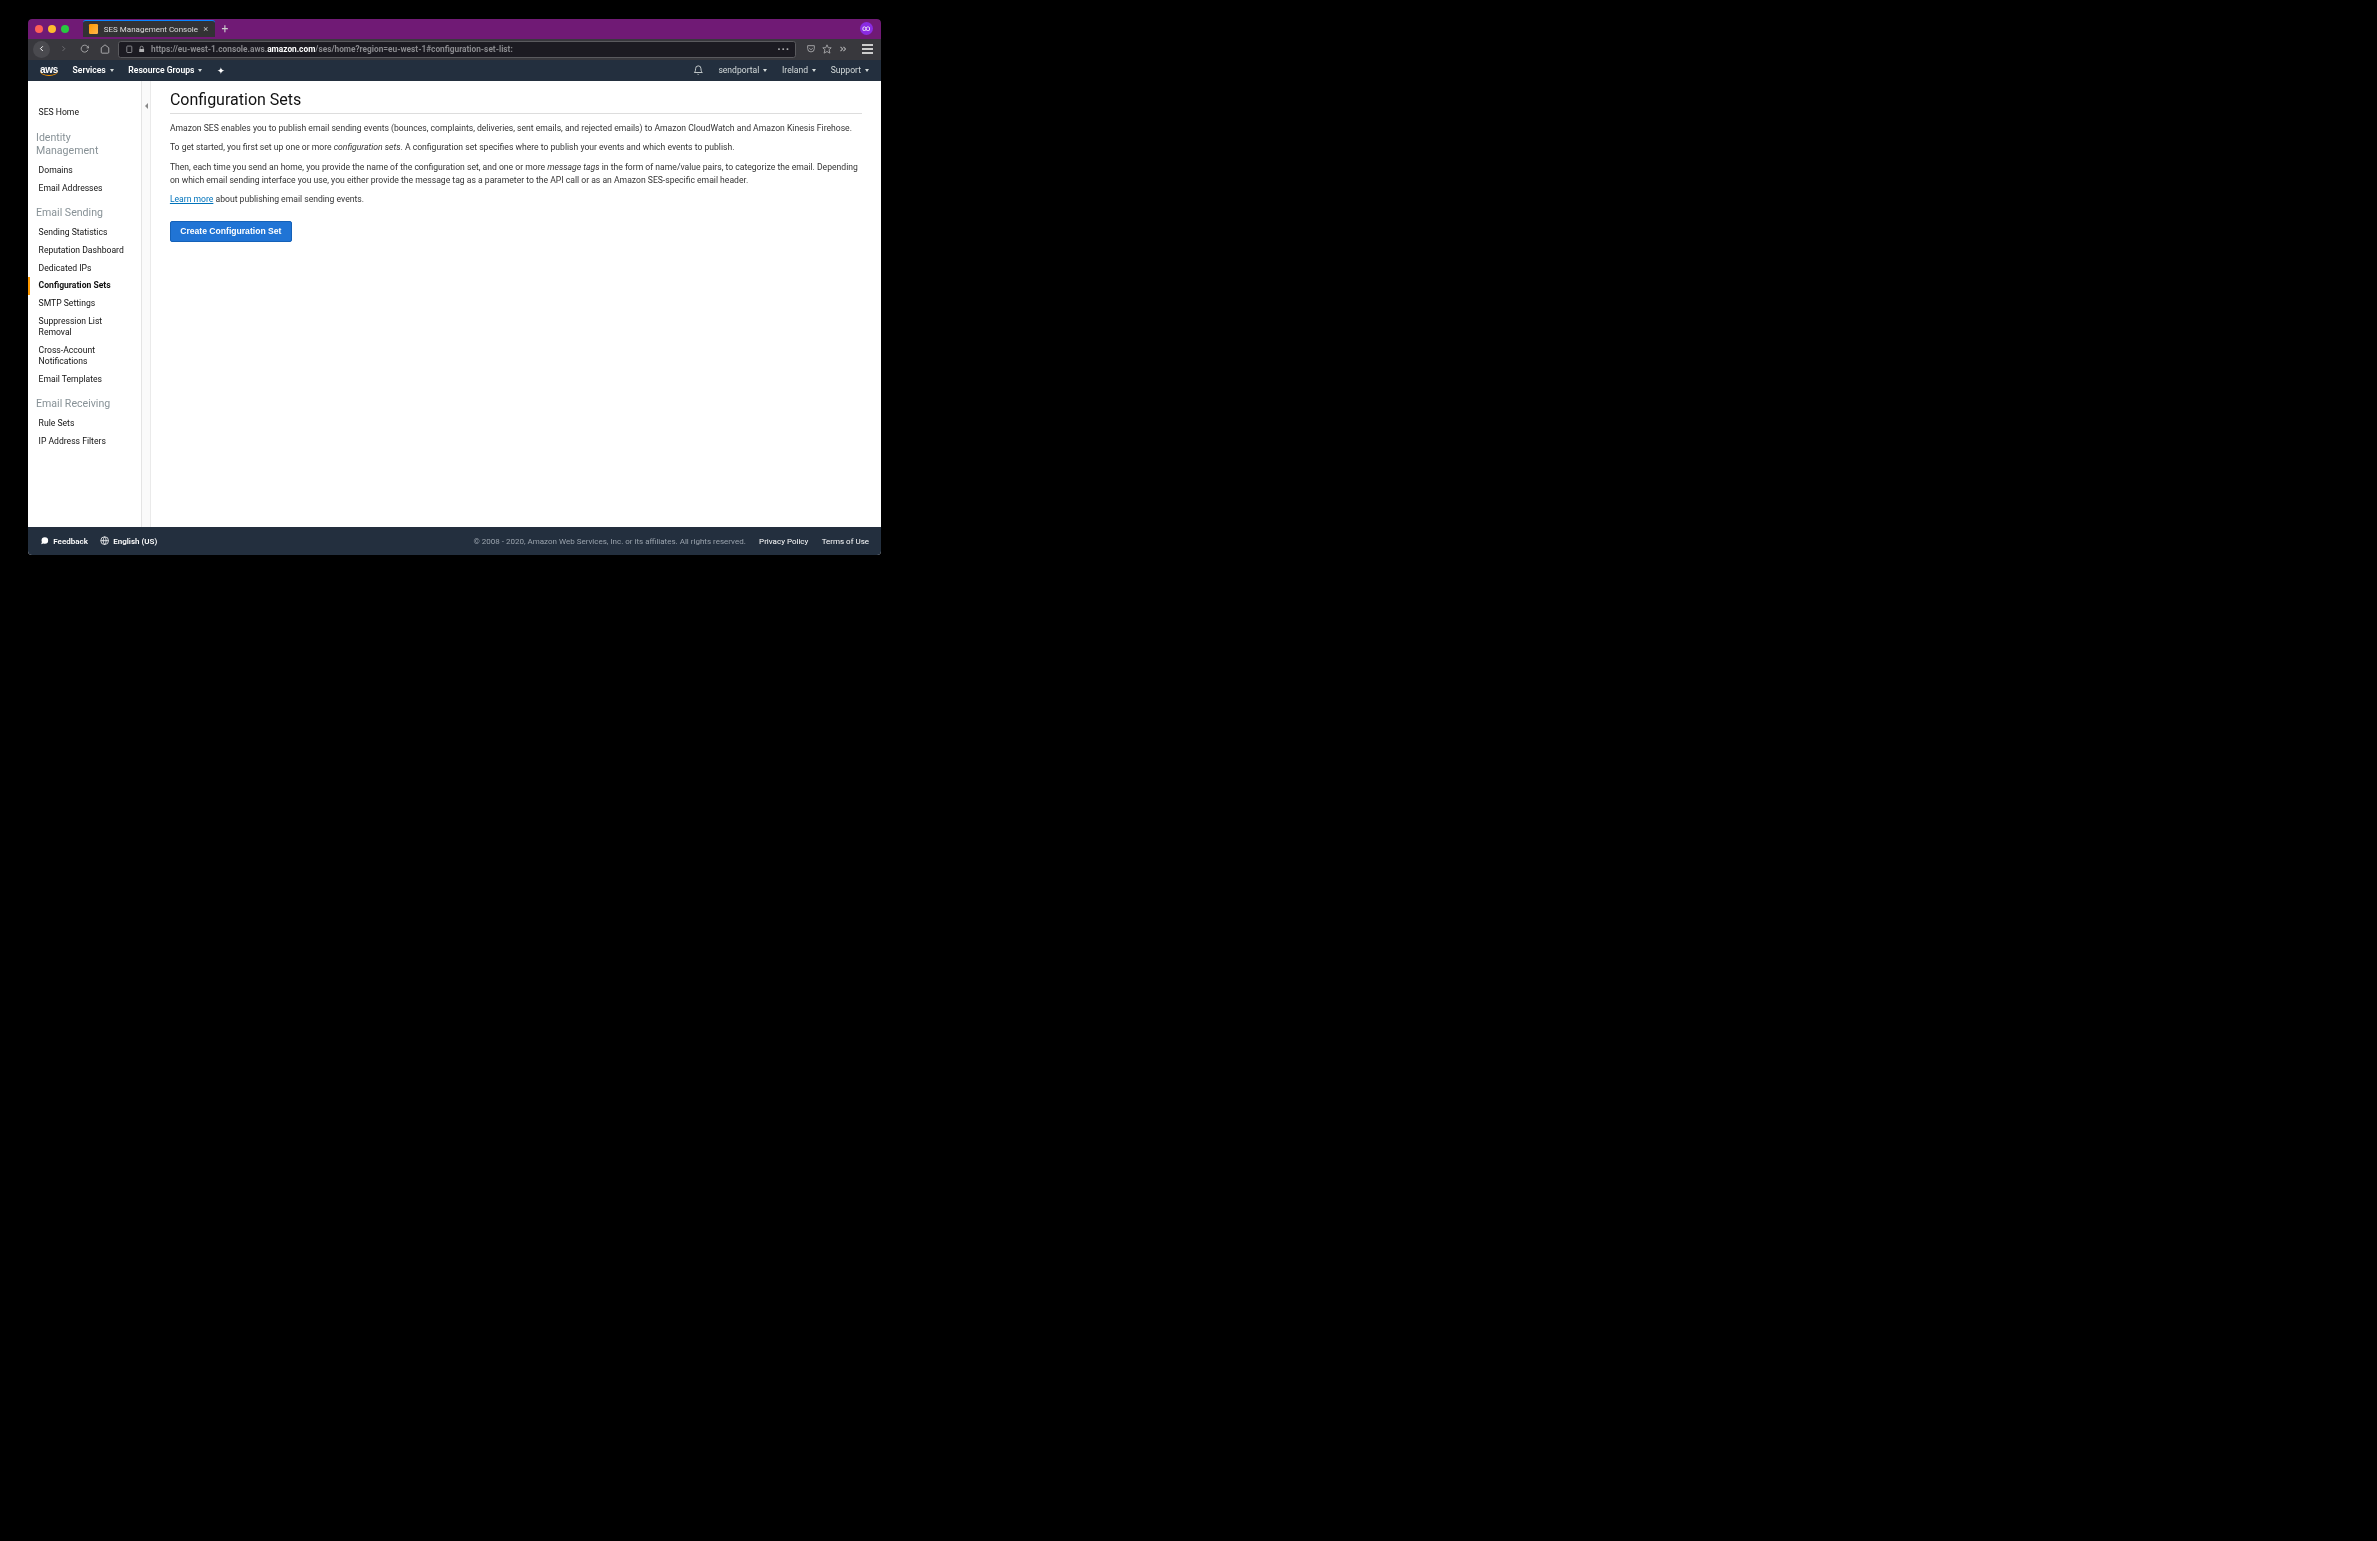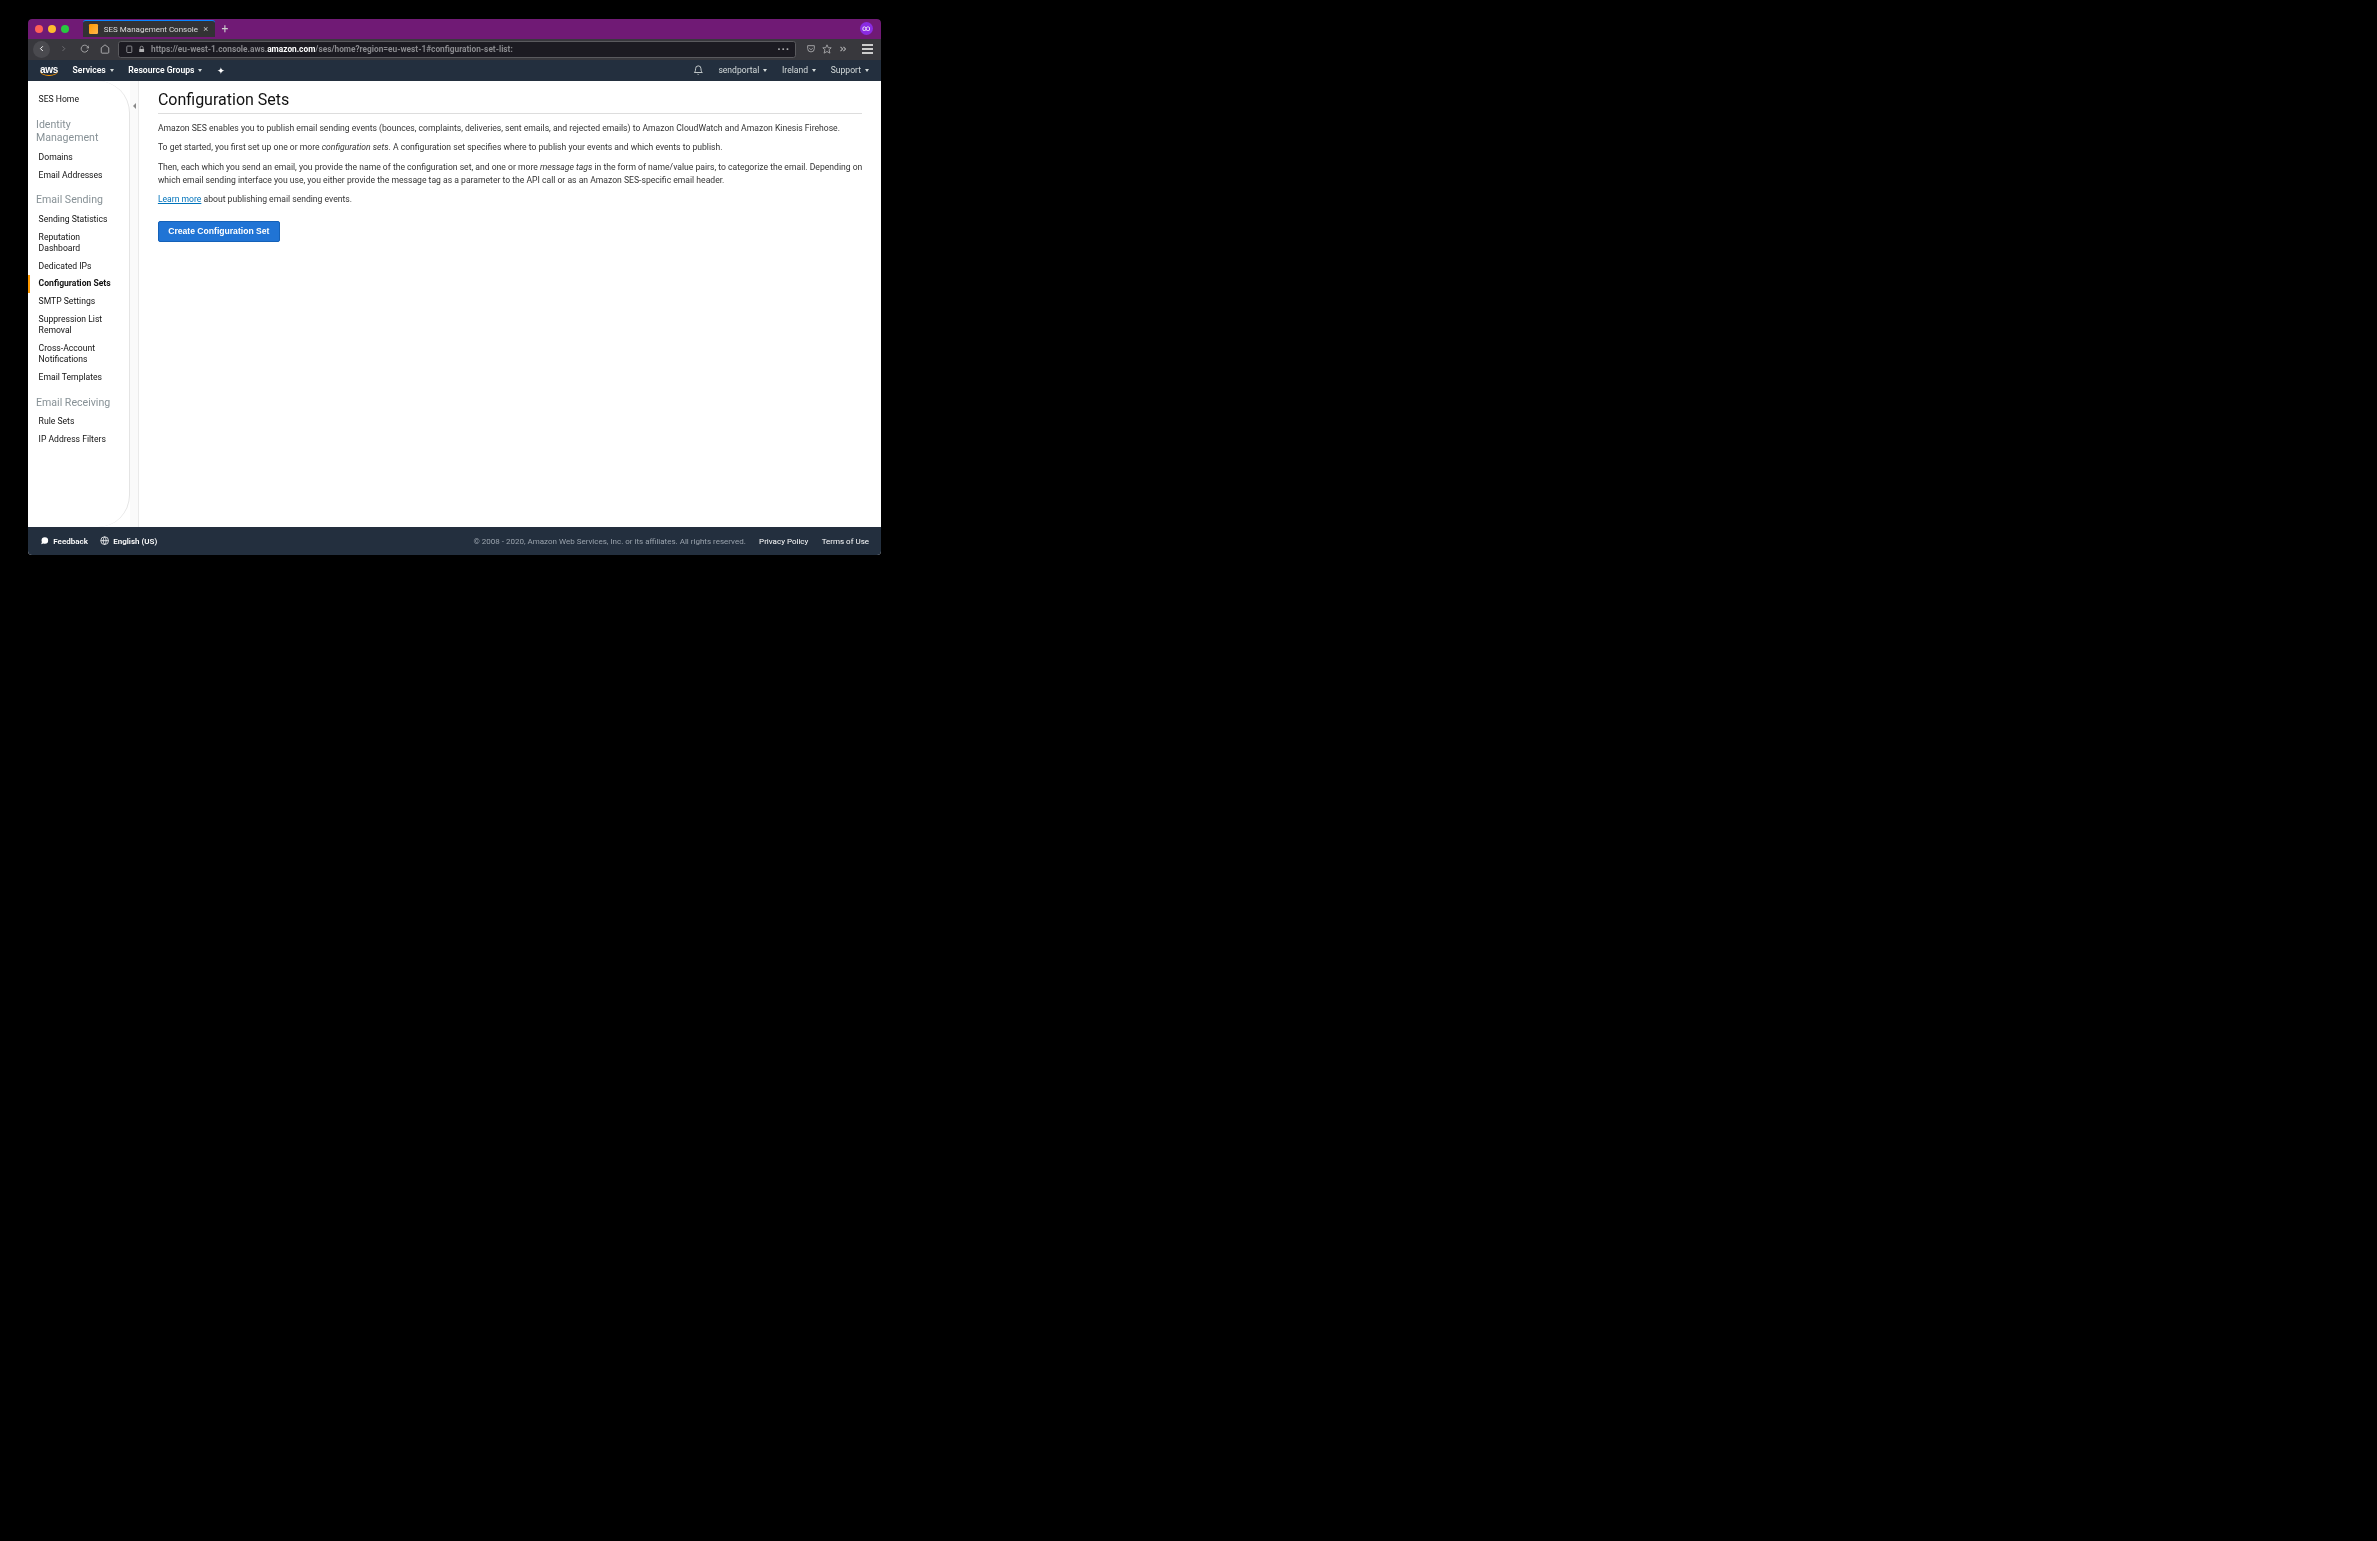--- a/index.html
+++ b/index.html
@@ -95,24 +95,23 @@
   .caret { width:0;height:0;border-left:2.7px solid transparent;border-right:2.7px solid transparent;border-top:3.3px solid #d5dbdb; display:inline-block; }
   .hdr-spacer { flex:1; }
   .bell { width:10.6px; height:10.6px; }
   .aws-header .right { display:flex; align-items:center; gap:14.6px; }
   .aws-header .right .hdr-item { font-weight:400; color:#d5dbdb; }
 
   .pin-icon { color:#fff; font-size:9.3px; }
 
   .app-body { flex:1; display:flex; min-height:0; }
   .sidebar {
-    width:102px; background:#fff; border-right:0.7px solid #e4e4e4; padding:9px 0;
+    width:114px; background:#fff; border-right:0.7px solid #e4e4e4; padding:22px 0;
     font-size:8.6px; color:#111;
     flex-shrink: 0;
-    border-radius: 32px;
   }
   .side-link { display:block; padding:3.3px 8px 3.3px 10.6px; color:#111; cursor:pointer; line-height:1.3; }
   .side-link.active { font-weight:700; border-left:2px solid #ff9900; padding-left:8.6px; }
   .side-section { color:#879196; font-size:10.6px; padding:9.3px 8px 4px 8px; font-weight:400; line-height:1.25; }
   .side-home { padding:4px 8px 5.3px 10.6px; font-size:8.6px; color:#111; cursor:pointer; }
 
   .collapse-handle {
     width:9.3px; background:#fafafa; border-right:0.7px solid #eaeaea;
     display:flex; align-items:flex-start; justify-content:center; padding-top:22.6px;
     cursor:pointer; flex-shrink:0;
@@ -288,21 +287,21 @@
         <div class="tri"></div>
       </div>
 
       <div class="content">
         <h1>Configuration Sets</h1>
         <p>Amazon SES enables you to publish email sending events (bounces, complaints, deliveries, sent emails, and rejected emails) to Amazon CloudWatch and Amazon Kinesis Firehose.</p>
         <p>
           <span>To get started, you first set up one or more </span><em>configuration sets</em><span>. A configuration set specifies where to publish your events and which events to publish.</span>
         </p>
         <p>
-          <span>Then, each which you send an email, you provide the name of the configuration set, and one or more </span><em>message tags</em><span> in the form of name/value pairs, to categorize the email. Depending on which email sending interface you use, you either provide the message tag as a parameter to the API call or as an Amazon SES-specific email header.</span>
+          <span>Then, each time you send an home, you provide the name of the configuration set, and one or more </span><em>message tags</em><span> in the form of name/value pairs, to categorize the email. Depending on which email sending interface you use, you either provide the message tag as a parameter to the API call or as an Amazon SES-specific email header.</span>
         </p>
         <p>
           <a class="link">Learn more</a><span> about publishing email sending events.</span>
         </p>
         <button class="btn-primary">Create Configuration Set</button>
       </div>
     </div>
 
     <div class="app-footer">
       <div class="foot-left">

